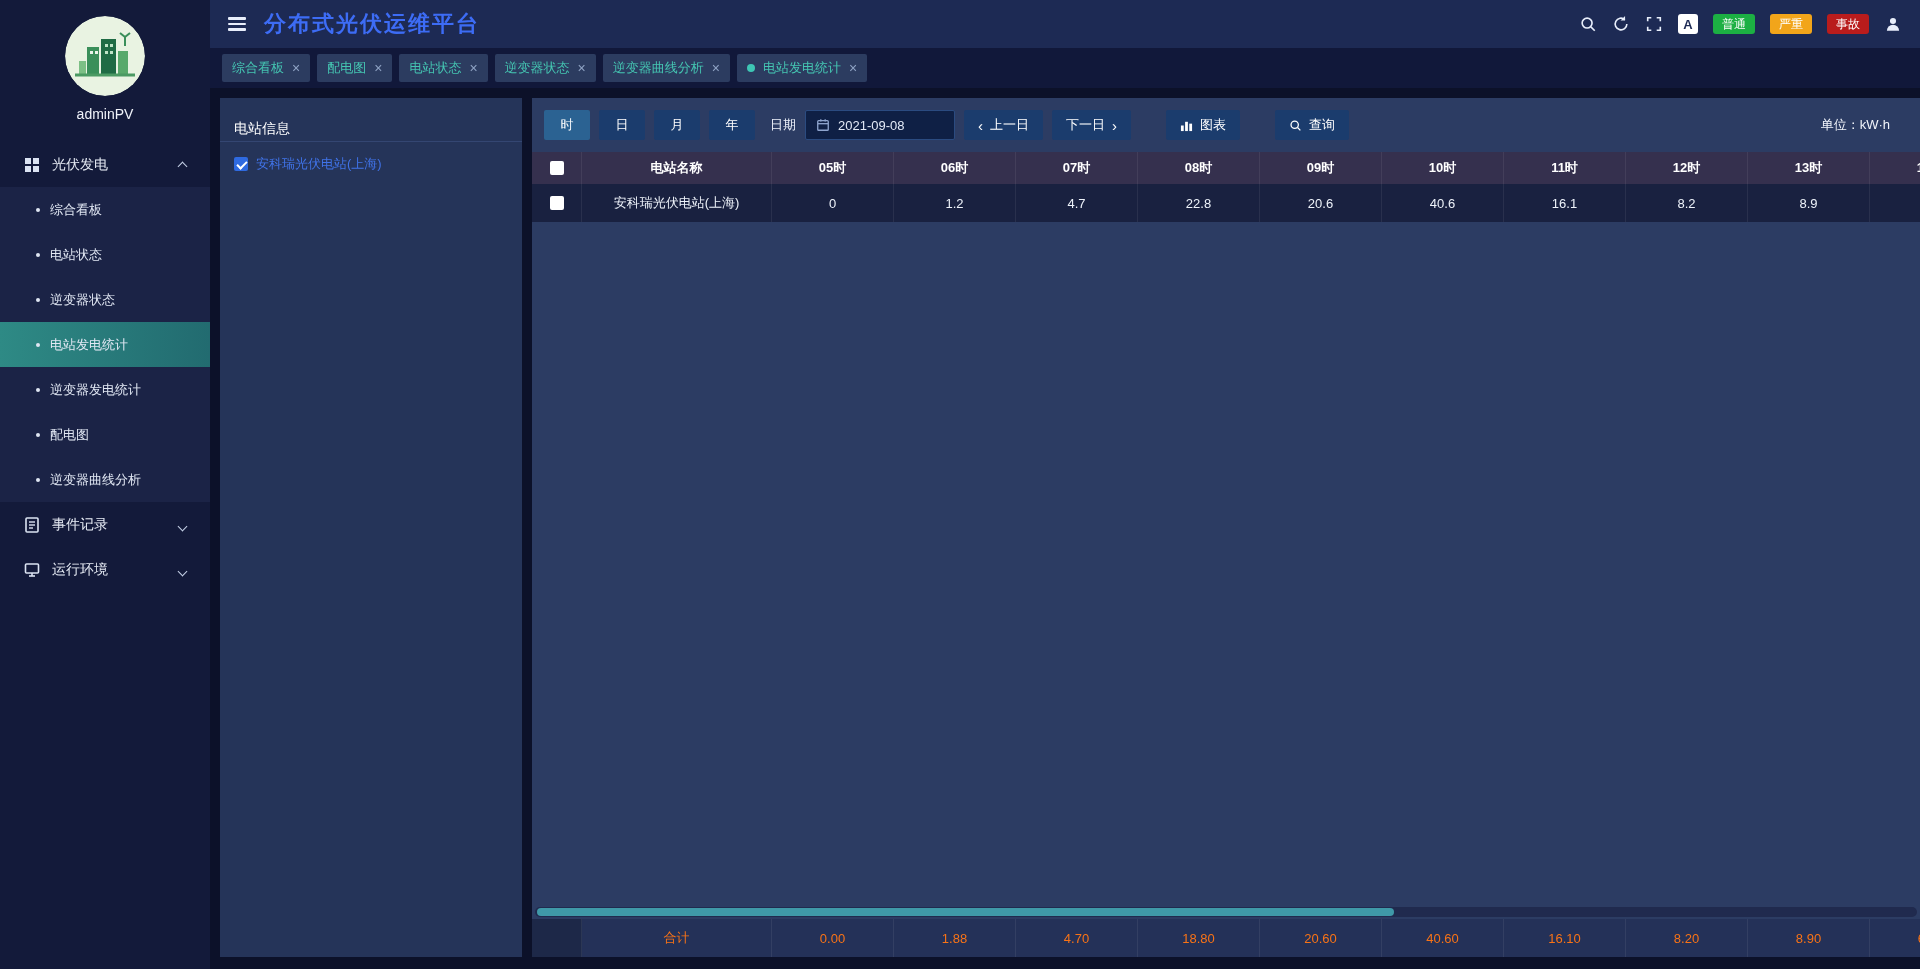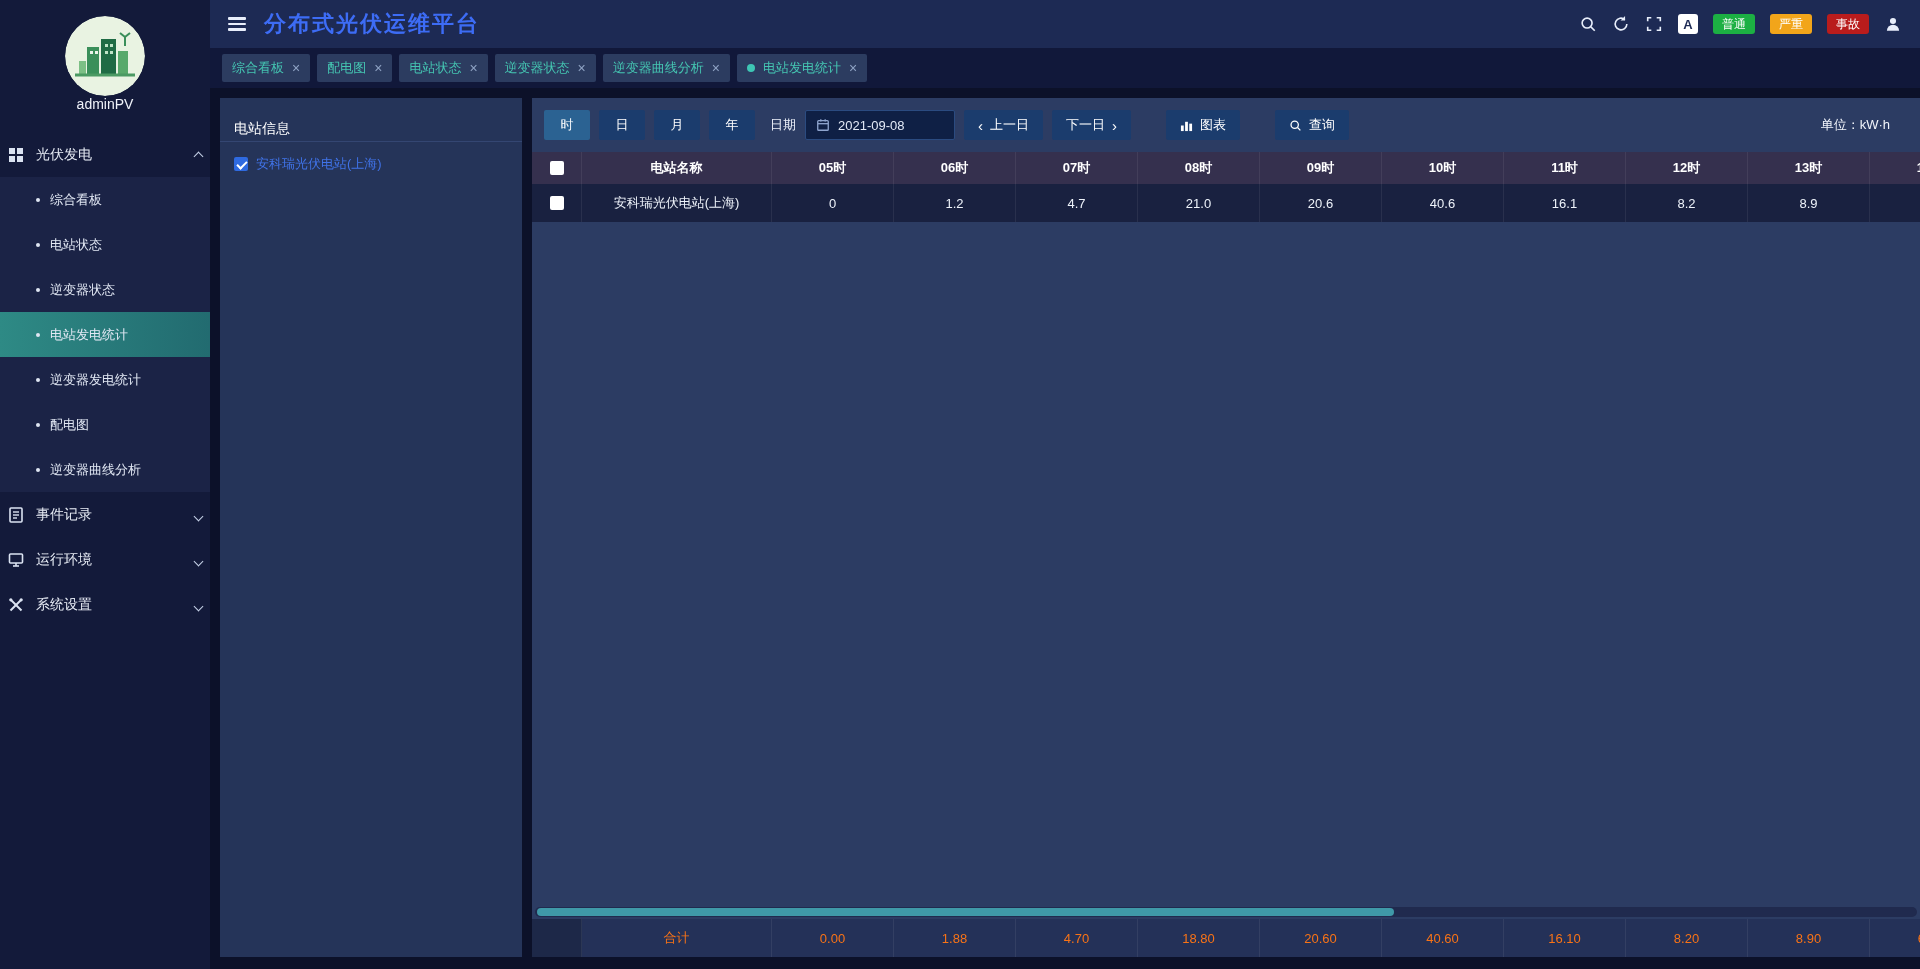--- a/index.html
+++ b/index.html
@@ -4,23 +4,23 @@
 <style>
   * { margin:0; padding:0; box-sizing:border-box; }
   html,body { width:1920px; height:969px; overflow:hidden; background:#0c1129;
     font-family:"Liberation Sans","DejaVu Sans",sans-serif; }
   .app { display:flex; width:100%; height:100%; }
 
   
   .sidebar { width:210px; height:100%; background:#131a3a; flex:0 0 auto; color:#e7ecf5; }
   .logo-wrap { padding-top:16px; text-align:center; }
   .logo-circle { width:80px; height:80px; margin:0 auto; border-radius:50%; overflow:hidden; }
-  .username { font-size:14px; color:#f0f3fa; padding-bottom:14px; }
+  .username { margin-top:10px; font-size:14px; color:#f0f3fa; padding-bottom:14px; }
   .menu { margin-top:6px; }
-  .group-header { height:45px; display:flex; align-items:center; gap:12px; padding:0 8px;
+  .group-header { height:45px; display:flex; align-items:center; gap:12px; padding:0 24px;
     font-size:14px; cursor:pointer; }
   .group-header .glabel { flex:0 0 auto; }
   .group-header .chev-wrap { margin-left:auto; }
   .chev { display:inline-block; width:7px; height:7px; border-right:1.6px solid #c6d2e8; border-bottom:1.6px solid #c6d2e8; }
   .chev.down { transform:rotate(45deg); }
   .chev.up { transform:rotate(-135deg); }
   .submenu { background:#1b2346; }
   .submenu-item { height:45px; display:flex; align-items:center; padding-left:36px;
     font-size:13px; color:#e2e8f4; cursor:pointer; }
   .submenu-item .dot { width:4px; height:4px; border-radius:50%; background:#dfe6f3; margin-right:10px; }
@@ -178,32 +178,20 @@
       </div>
       <div class="group-header">
         <span class="gicon">
           <svg width="16" height="16" viewBox="0 0 16 16">
               <rect x="1.5" y="2" width="13" height="9" rx="1" fill="none" stroke="#dbe3f2" stroke-width="1.6"></rect>
               <line x1="8" y1="11" x2="8" y2="14" stroke="#dbe3f2" stroke-width="1.6"></line>
               <line x1="5" y1="14" x2="11" y2="14" stroke="#dbe3f2" stroke-width="1.6"></line>
             </svg>
         </span>
         <span class="glabel">运行环境</span>
-        <span class="chev-wrap"><span class="chev down"></span></span>
-      </div>
-      <div class="group-header">
-        <span class="gicon">
-          <svg width="16" height="16" viewBox="0 0 16 16">
-              <line x1="2.5" y1="13.5" x2="13.5" y2="2.5" stroke="#dbe3f2" stroke-width="2"></line>
-              <line x1="2.5" y1="2.5" x2="13.5" y2="13.5" stroke="#dbe3f2" stroke-width="2"></line>
-              <circle cx="2.8" cy="2.8" r="1.6" fill="#dbe3f2"></circle>
-              <circle cx="13.2" cy="2.8" r="1.6" fill="#dbe3f2"></circle>
-            </svg>
-        </span>
-        <span class="glabel">系统设置</span>
         <span class="chev-wrap"><span class="chev down"></span></span>
       </div>
     </nav>
   </aside>
 
   <div class="main-col">
 
     <header class="topbar">
       <span class="hamburger">
           <i></i>
@@ -347,21 +335,21 @@
         </div>
 
         <div class="table-row">
           <div class="cell col-check">
               <span class="cb white"></span>
             </div>
           <div class="cell col-name">安科瑞光伏电站(上海)</div>
           <div class="cell col-hour">0</div>
           <div class="cell col-hour">1.2</div>
           <div class="cell col-hour">4.7</div>
-          <div class="cell col-hour">21.0</div>
+          <div class="cell col-hour">22.8</div>
           <div class="cell col-hour">20.6</div>
           <div class="cell col-hour">40.6</div>
           <div class="cell col-hour">16.1</div>
           <div class="cell col-hour">8.2</div>
           <div class="cell col-hour">8.9</div>
           <div class="cell col-hour">6.2</div>
         </div>
 
         <div class="body-space"></div>
 

